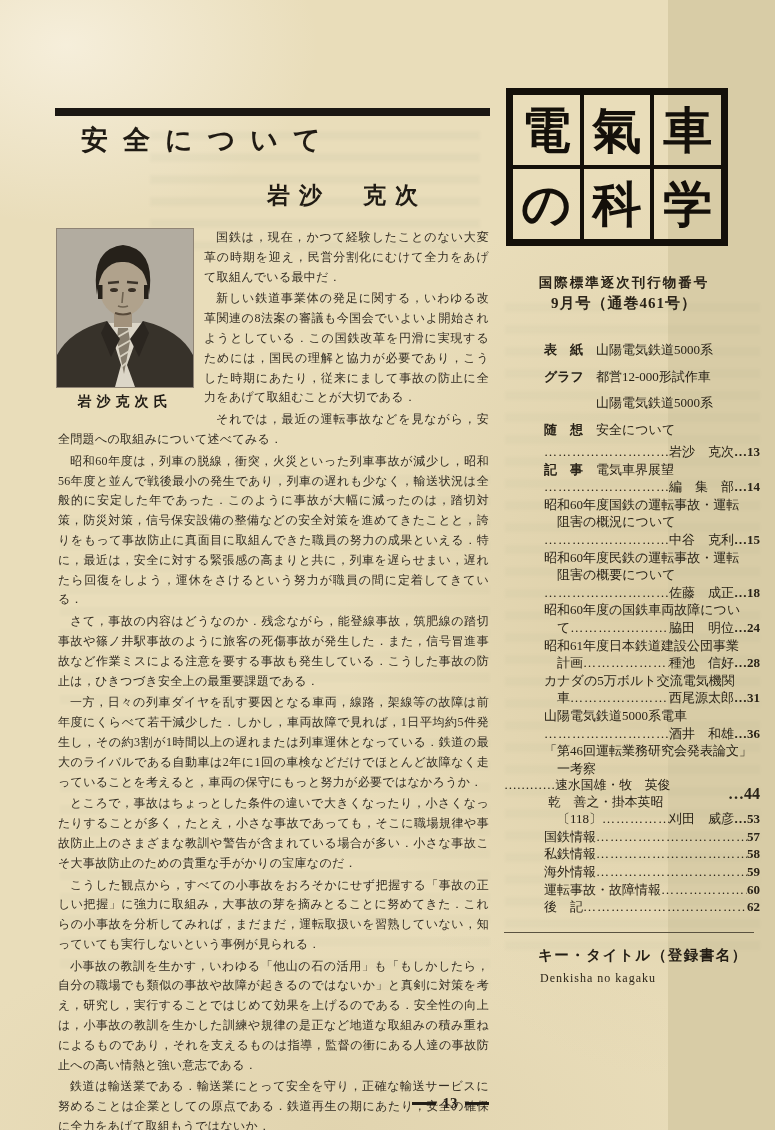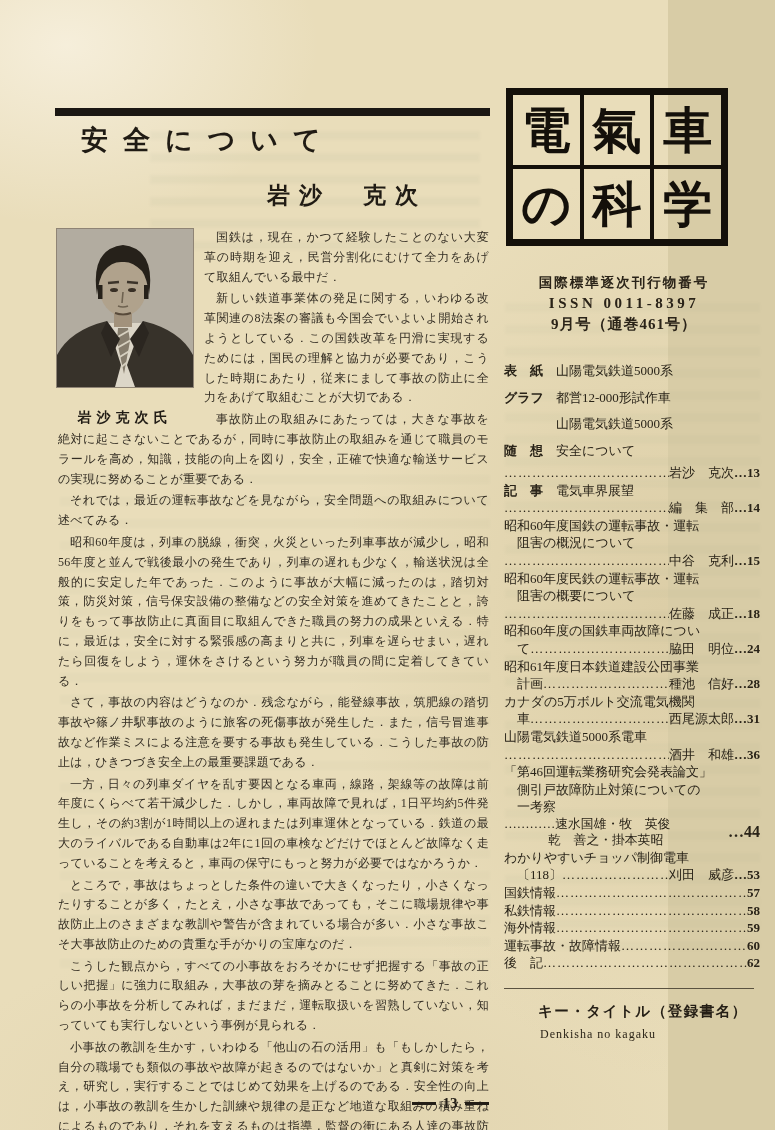--- a/index.html
+++ b/index.html
@@ -30,39 +30,39 @@
   .article-title{position:absolute;left:26px;top:122px;margin:0;
     font-size:27px;font-weight:700;letter-spacing:15px;color:#201b14;}
   .article-author{position:absolute;left:212px;top:180px;
     font-size:23px;font-weight:700;letter-spacing:9px;color:#201b14;}
   .article-body{position:absolute;left:1px;top:226px;width:435px;
     font-size:12px;line-height:19.8px;text-align:justify;color:#332d23;letter-spacing:.3px;}
   .article-body p{margin:2px;text-indent:1em;}
   .photo-block{float:left;width:138px;margin:2px 10px 2px 0;}
   .photo{width:136px;height:158px;border:1px solid #8f8475;background:#b7b1a5;display:block;}
   .photo svg{display:block;}
-  .photo-caption{margin-top:20px;text-align:center;font-weight:700;
+  .photo-caption{margin-top:4px;text-align:center;font-weight:700;
     font-size:14px;letter-spacing:5px;color:#211c15;text-indent:0;}
   .page-number{position:absolute;left:330px;top:1048px;width:130px;text-align:center;
     font-weight:700;font-size:15px;color:#221d16;margin-top:47px;}
   .page-number .dash{display:inline-block;width:24px;height:3px;background:#221d16;
     vertical-align:middle;margin:0 7px 3px 7px;}
 
   
   .right-col{position:absolute;left:504px;top:88px;width:258px;}
   .logo{width:212px;height:148px;border:5px solid #14100a;margin-left:2px;
     display:grid;grid-template-columns:repeat(3,1fr);grid-template-rows:repeat(2,1fr);}
   .logo-cell{border:2.5px solid #14100a;display:flex;align-items:center;justify-content:center;
     font-size:49px;font-weight:800;color:#14100a;line-height:1;}
   .issue-info{margin-top:26px;width:240px;text-align:center;color:#2a2318;}
   .info1{font-size:13.5px;font-weight:600;letter-spacing:2px;line-height:21px;margin-top:17px;}
   .info2{font-size:15px;font-weight:600;letter-spacing:3.5px;line-height:21px;}
   .info3{font-size:15px;font-weight:700;letter-spacing:1px;line-height:21px;}
   .toc{margin-top:23px;width:256px;color:#292318;}
-  .toc-line{display:flex;align-items:baseline;line-height:17.6px;font-size:13px;min-width:0;}
+  .toc-line{display:flex;align-items:baseline;line-height:17.6px;font-size:13px;min-width:0;margin-left:40px;}
   .toc-line.g1{line-height:26.5px;}
   .toc-label{font-weight:700;flex:0 0 52px;}
   .toc-t{white-space:nowrap;}
   .dots{flex:1 1 auto;overflow:hidden;white-space:nowrap;min-width:0;letter-spacing:1px;}
   .toc-a{white-space:nowrap;}
   .toc-pg{font-weight:700;white-space:nowrap;}
   .toc-two{display:flex;align-items:center;}
   .toc-two .tw{flex:1 1 auto;line-height:16.5px;font-size:12.8px;}
   .toc-two .tw .tw2{padding-left:44px;}
   .toc-divider{margin-top:16px;width:250px;border-top:1.5px solid #5a5240;}
@@ -114,21 +114,20 @@
             <ellipse cx="75" cy="61" rx="4" ry="2.1" fill="#382f25"></ellipse>
             <path d="M66,63 L65,74 M61,77 Q66,79 71,77" stroke="#6e6250" stroke-width="1.6" fill="none"></path>
             <path d="M58,84 Q66,87 74,84" stroke="#584a3a" stroke-width="2" fill="none"></path>
           </svg>
         </div>
         <div class="photo-caption">岩沙克次氏</div>
       </div>
 
       <p>国鉄は，現在，かつて経験したことのない大変革の時期を迎え，民営分割化にむけて全力をあげて取組んでいる最中だ．</p>
         <p>新しい鉄道事業体の発足に関する，いわゆる改革関連の8法案の審議も今国会でいよいよ開始されようとしている．この国鉄改革を円滑に実現するためには，国民の理解と協力が必要であり，こうした時期にあたり，従来にまして事故の防止に全力をあげて取組むことが大切である．</p>
-        <p>事故防止の取組みにあたっては，大きな事故を絶対に起こさないことであるが，同時に事故防止の取組みを通じて職員のモラールを高め，知識，技能の向上を図り，安全，正確で快適な輸送サービスの実現に努めることが重要である．</p>
         <p>それでは，最近の運転事故などを見ながら，安全問題への取組みについて述べてみる．</p>
         <p>昭和60年度は，列車の脱線，衝突，火災といった列車事故が減少し，昭和56年度と並んで戦後最小の発生であり，列車の遅れも少なく，輸送状況は全般的に安定した年であった．このように事故が大幅に減ったのは，踏切対策，防災対策，信号保安設備の整備などの安全対策を進めてきたことと，誇りをもって事故防止に真面目に取組んできた職員の努力の成果といえる．特に，最近は，安全に対する緊張感の高まりと共に，列車を遅らせまい，遅れたら回復をしよう，運休をさけるという努力が職員の間に定着してきている．</p>
         <p>さて，事故の内容はどうなのか．残念ながら，能登線事故，筑肥線の踏切事故や篠ノ井駅事故のように旅客の死傷事故が発生した．また，信号冒進事故など作業ミスによる注意を要する事故も発生している．こうした事故の防止は，ひきつづき安全上の最重要課題である．</p>
         <p>一方，日々の列車ダイヤを乱す要因となる車両，線路，架線等の故障は前年度にくらべて若干減少した．しかし，車両故障で見れば，1日平均約5件発生し，その約3割が1時間以上の遅れまたは列車運休となっている．鉄道の最大のライバルである自動車は2年に1回の車検などだけでほとんど故障なく走っていることを考えると，車両の保守にもっと努力が必要ではなかろうか．</p>
         <p>ところで，事故はちょっとした条件の違いで大きくなったり，小さくなったりすることが多く，たとえ，小さな事故であっても，そこに職場規律や事故防止上のさまざまな教訓や警告が含まれている場合が多い．小さな事故こそ大事故防止のための貴重な手がかりの宝庫なのだ．</p>
         <p>こうした観点から，すべての小事故をおろそかにせず把握する「事故の正しい把握」に強力に取組み，大事故の芽を摘みとることに努めてきた．これらの小事故を分析してみれば，まだまだ，運転取扱いを習熟していない，知っていても実行しないという事例が見られる．</p>
         <p>小事故の教訓を生かす，いわゆる「他山の石の活用」も「もしかしたら，自分の職場でも類似の事故や故障が起きるのではないか」と真剣に対策を考え，研究し，実行することではじめて効果を上げるのである．安全性の向上は，小事故の教訓を生かした訓練や規律の是正など地道な取組みの積み重ねによるものであり，それを支えるものは指導，監督の衝にある人達の事故防止への高い情熱と強い意志である．</p>
         <p>鉄道は輸送業である．輸送業にとって安全を守り，正確な輸送サービスに努めることは企業としての原点である．鉄道再生の期にあたり，安全の確保に全力をあげて取組もうではないか．</p>
     </div>
 
@@ -140,21 +139,20 @@
         <div class="logo-cell">電</div>
         <div class="logo-cell">氣</div>
         <div class="logo-cell">車</div>
         <div class="logo-cell">の</div>
         <div class="logo-cell">科</div>
         <div class="logo-cell">学</div>
       </div>
 
     <div class="issue-info">
       <div class="info1">国際標準逐次刊行物番号</div>
-      <div class="info2">ISSN 0011-8397</div>
       <div class="info3">9月号（通巻461号）</div>
     </div>
 
     <div class="toc" id="toc">
         <div class="toc-line g1">
           <span class="toc-label">表　紙</span>
           <span class="toc-t">山陽電気鉄道5000系</span>
         </div>
         <div class="toc-line g1">
           <span class="toc-label">グラフ</span>
@@ -233,37 +231,31 @@
         <div class="toc-line">
           <span class="toc-t">山陽電気鉄道5000系電車</span>
         </div>
         <div class="toc-line">
           <span class="dots">…………………………………………………………………………………………………………</span>
           <span class="toc-a">酒井　和雄</span>
           <span class="toc-pg">…36</span>
         </div>
         <div class="toc-line">
           <span class="toc-t">「第46回運転業務研究会発表論文」</span>
-        </div>
-        <div class="toc-line" style="padding-left: 13px;">
-          <span class="toc-t">側引戸故障防止対策についての</span>
         </div>
         <div class="toc-line" style="padding-left: 13px; text-align: right;">
           <span class="toc-t">一考察</span>
         </div>
         <div class="toc-two">
           <div class="tw">
             <div class="tw1">…………速水国雄・牧　英俊</div>
             <div class="tw2">乾　善之・掛本英昭</div>
           </div>
           <span class="toc-pg">…44</span>
         </div>
-        <div class="toc-line">
-          <span class="toc-t">わかりやすいチョッパ制御電車</span>
-        </div>
         <div class="toc-line" style="padding-left: 13px;">
           <span class="toc-t">〔118〕</span>
           <span class="dots">…………………………………………………………………………………………………………</span>
           <span class="toc-a">刈田　威彦</span>
           <span class="toc-pg">…53</span>
         </div>
         <div class="toc-line">
           <span class="toc-t">国鉄情報</span>
           <span class="dots">…………………………………………………………………………………………………………</span>
           <span class="toc-pg">57</span>

